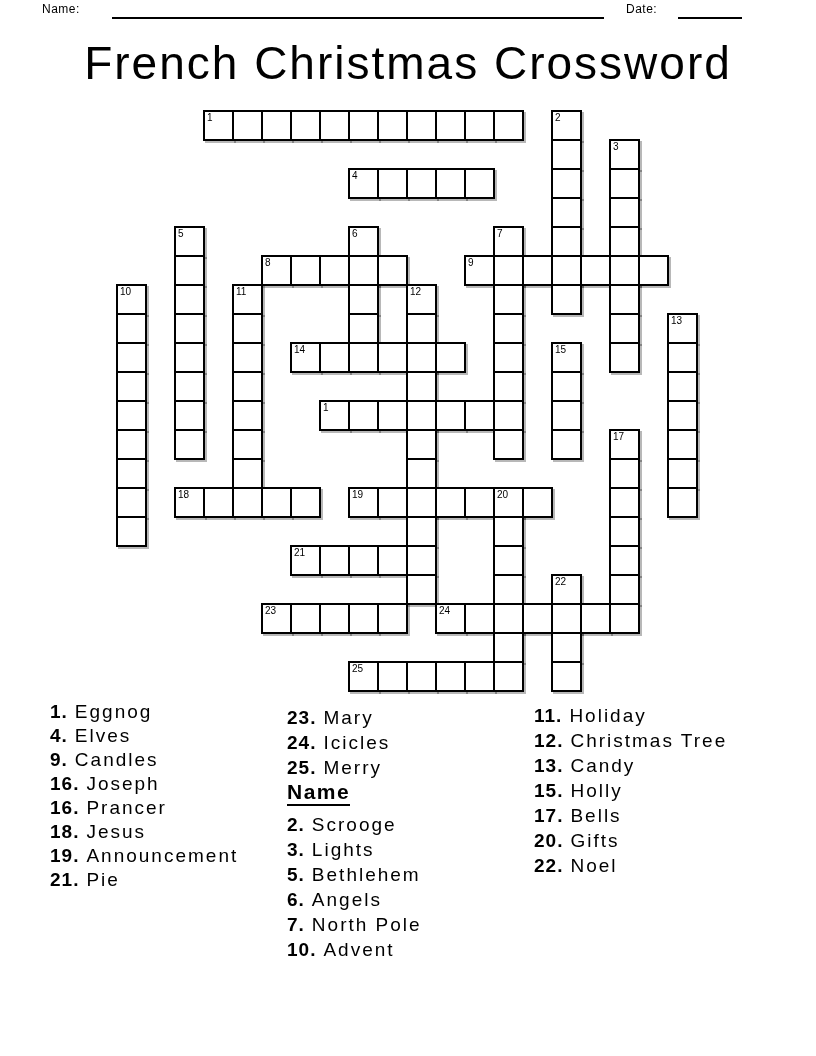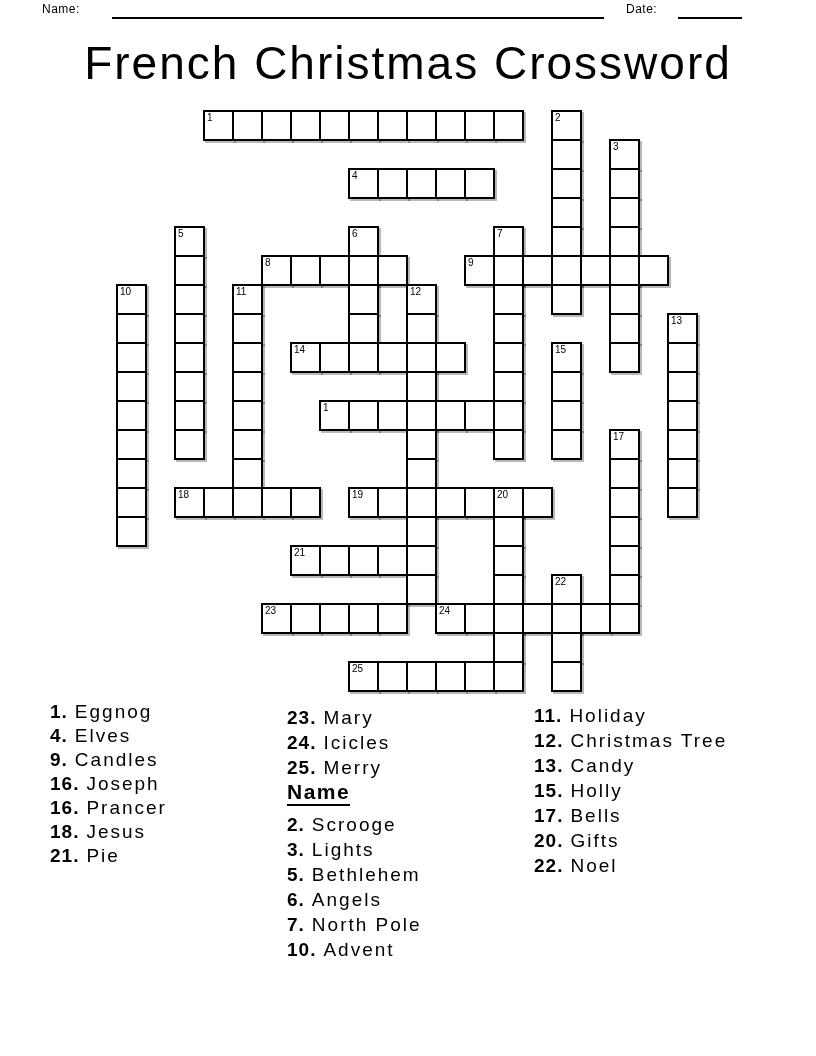--- a/index.html
+++ b/index.html
@@ -255,20 +255,21 @@
     <div class="cell" style="left: 551px; top: 661px;"></div>
   </div>
 
 <div class="clue-col" id="clue-col-1">
     <div class="clue"><b>1.</b><span>Eggnog</span></div>
     <div class="clue"><b>4.</b><span>Elves</span></div>
     <div class="clue"><b>9.</b><span>Candles</span></div>
     <div class="clue"><b>16.</b><span>Joseph</span></div>
     <div class="clue"><b>16.</b><span>Prancer</span></div>
     <div class="clue"><b>18.</b><span>Jesus</span></div>
+    <div class="clue"><b>19.</b><span>Announcement</span></div>
     <div class="clue"><b>21.</b><span>Pie</span></div>
   </div>
 <div class="clue-col" id="clue-col-2">
     <div class="clue"><b>23.</b><span>Mary</span></div>
     <div class="clue"><b>24.</b><span>Icicles</span></div>
     <div class="clue"><b>25.</b><span>Merry</span></div>
     <div class="clue-heading"><span>Name</span></div>
     <div class="clue"><b>2.</b><span>Scrooge</span></div>
     <div class="clue"><b>3.</b><span>Lights</span></div>
     <div class="clue"><b>5.</b><span>Bethlehem</span></div>

